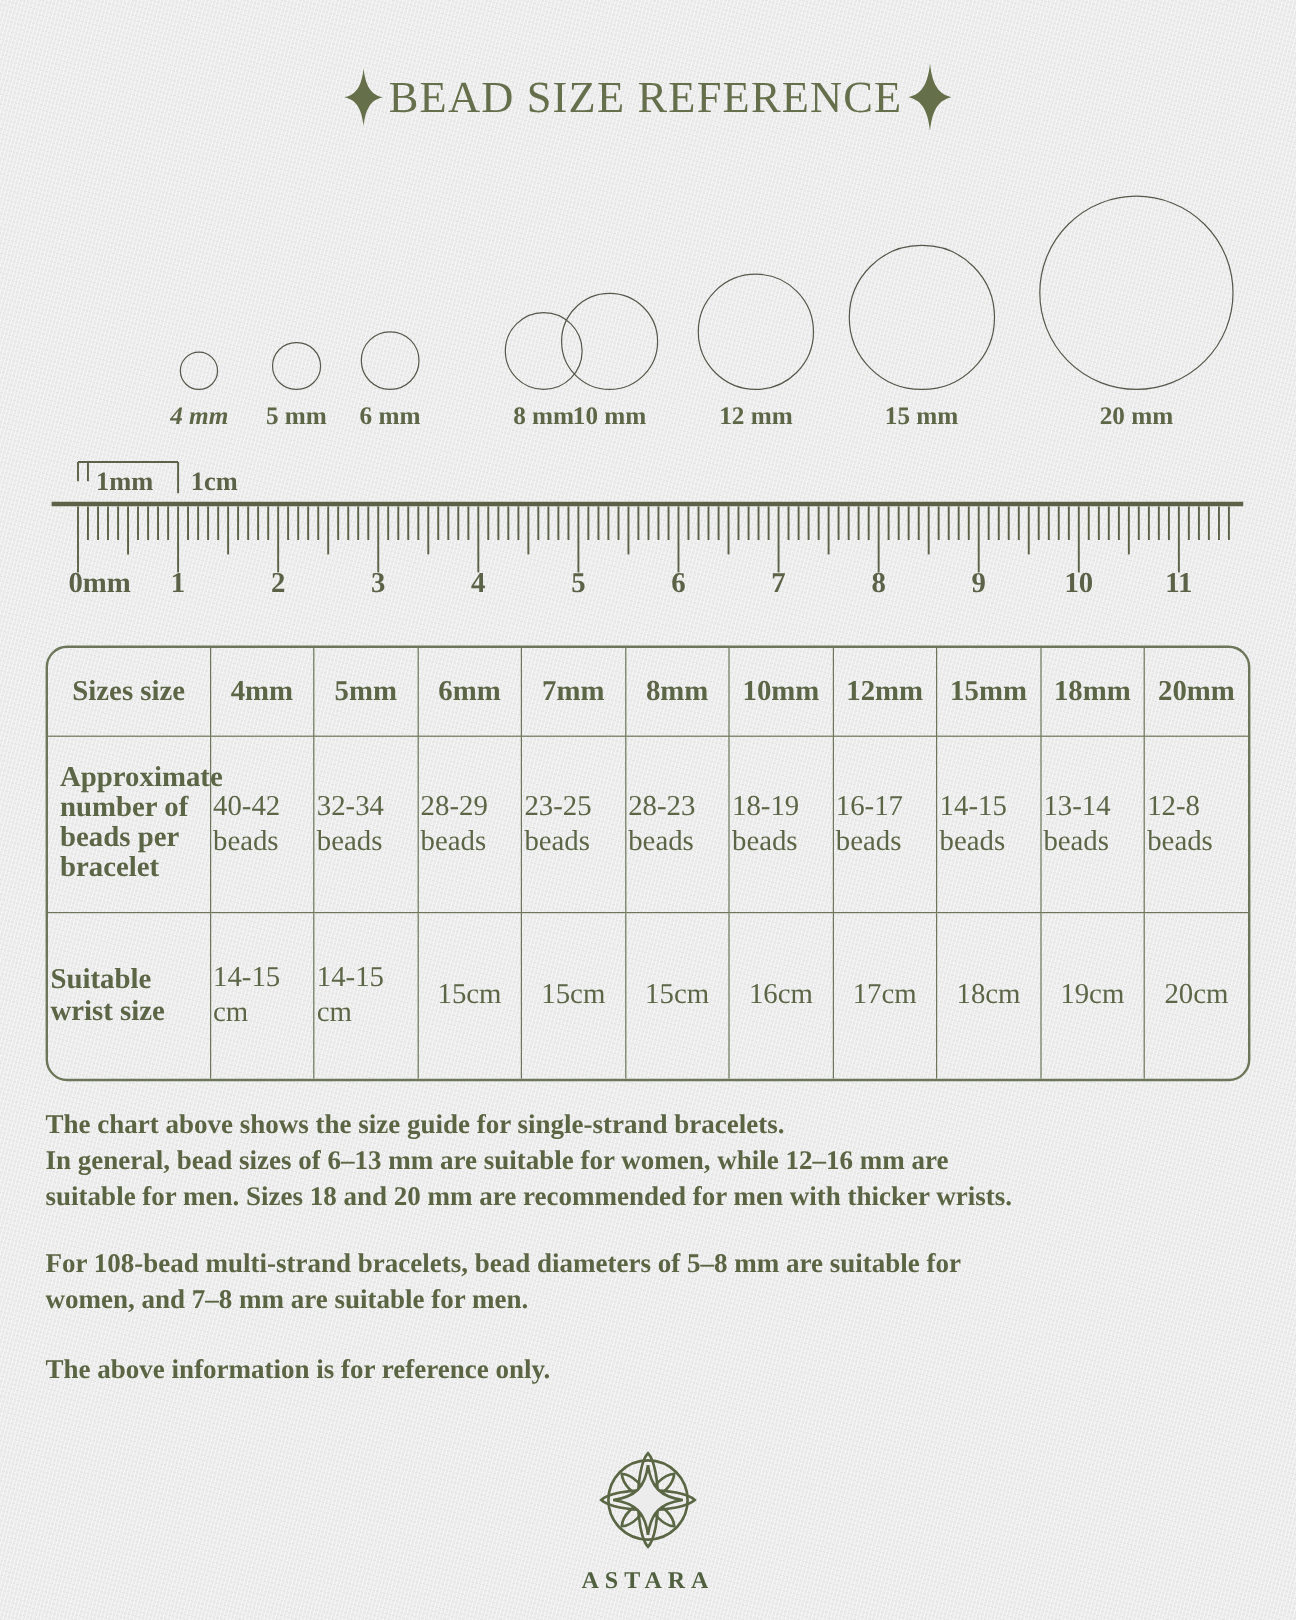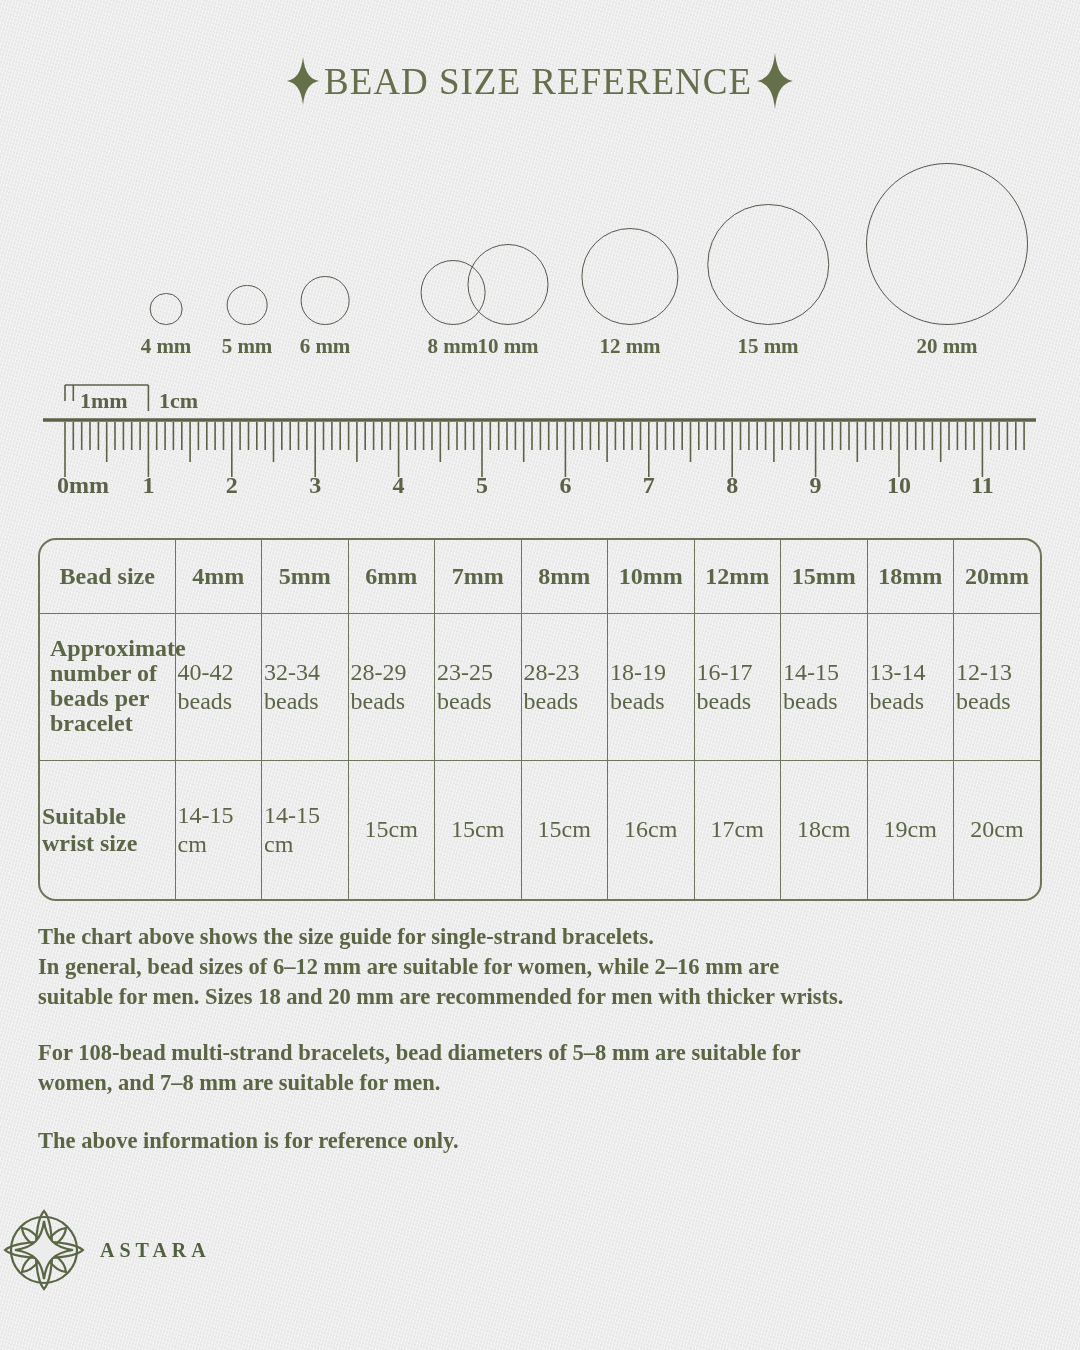--- a/index.html
+++ b/index.html
@@ -44,42 +44,42 @@
   .table-wrap td span{display:inline-block;text-align:left;line-height:29px;}
   .table-wrap th.rl0{text-align:left;padding-left:10px;padding-right:6px;}
   .table-wrap th.rl0 span{display:inline-block;text-align:left;line-height:25px;}
   .table-wrap th.rl1 span{display:inline-block;text-align:left;line-height:27px;}
   
   .note{position:absolute;left:38px;font-weight:bold;font-size:22.5px;line-height:30px;color:#5b6544;white-space:nowrap;}
   .note-1{top:922px;}
   .note-2{top:1038px;}
   .note-3{top:1126px;}
   
-  .brand{position:absolute;top:1206px;left:0;width:100%;display:flex;flex-direction:row;align-items:center;gap:12px;}
+  .brand{position:absolute;top:1206px;left:0;width:100%;display:flex;flex-direction:column;align-items:center;gap:12px;}
   .logo path,.logo circle{fill:none;stroke:#5a6644;stroke-width:2.2px;}
   .logo .star{fill:#ebeceb;}
   .brand-name{font-weight:bold;font-size:20px;letter-spacing:5px;color:#51603f;}
 </style>
 </head>
 <body>
 
 <div class="canvas">
 
   <div class="title-row">
     <svg class="sparkle" width="42" height="50" viewBox="-21 -25 42 50">
       <path d="M 0,-24 C 1.8,-8 7,-2 16,0 C 7,2 1.8,8 0,24 C -1.8,8 -7,2 -16,0 C -7,-2 -1.8,-8 0,-24 Z"></path>
     </svg>
     <h1 class="page-title">BEAD SIZE REFERENCE</h1>
     <svg class="sparkle" width="46" height="58" viewBox="-23 -29 46 58">
       <path d="M 0,-28 C 2,-9 8,-2.2 18,0 C 8,2.2 2,9 0,28 C -2,9 -8,2.2 -18,0 C -8,-2.2 -2,-9 0,-28 Z"></path>
     </svg>
   </div>
 
   <div class="beads">
-      <div class="bead" style="left: 166px;">
+      <div class="bead" style="left: 166px; font-style: italic;">
         <div class="bead-circle" style="width: 32.4px; height: 32.4px;"></div>
         <div class="bead-label">4 mm</div>
       </div>
       <div class="bead" style="left: 247px;">
         <div class="bead-circle" style="width: 40.5px; height: 40.5px;"></div>
         <div class="bead-label">5 mm</div>
       </div>
       <div class="bead" style="left: 325px;">
         <div class="bead-circle" style="width: 48.6px; height: 48.6px;"></div>
         <div class="bead-label">6 mm</div>
@@ -256,21 +256,21 @@
           <col>
           <col>
           <col>
           <col>
           <col>
           <col>
           <col>
         </colgroup>
         <tbody>
           <tr class="hrow" style="height:73px">
-            <th>Bead size</th>
+            <th>Sizes size</th>
             <th>4mm</th>
             <th>5mm</th>
             <th>6mm</th>
             <th>7mm</th>
             <th>8mm</th>
             <th>10mm</th>
             <th>12mm</th>
             <th>15mm</th>
             <th>18mm</th>
             <th>20mm</th>
@@ -279,42 +279,42 @@
             <th class="rowlabel rl0"><span>Approximate number of beads per bracelet</span></th>
             <td><span>40-42 beads</span></td>
             <td><span>32-34 beads</span></td>
             <td><span>28-29 beads</span></td>
             <td><span>23-25 beads</span></td>
             <td><span>28-23 beads</span></td>
             <td><span>18-19 beads</span></td>
             <td><span>16-17 beads</span></td>
             <td><span>14-15 beads</span></td>
             <td><span>13-14 beads</span></td>
-            <td><span>12-13 beads</span></td>
+            <td><span>12-8 beads</span></td>
           </tr>
           <tr style="height:139px">
             <th class="rowlabel rl1"><span>Suitable wrist size</span></th>
             <td><span>14-15 cm</span></td>
             <td><span>14-15 cm</span></td>
             <td><span>15cm</span></td>
             <td><span>15cm</span></td>
             <td><span>15cm</span></td>
             <td><span>16cm</span></td>
             <td><span>17cm</span></td>
             <td><span>18cm</span></td>
             <td><span>19cm</span></td>
             <td><span>20cm</span></td>
           </tr>
         </tbody>
       </table>
   </div>
 
   <div class="note note-1">
       <div>The chart above shows the size guide for single-strand bracelets.</div>
-      <div>In general, bead sizes of 6–12 mm are suitable for women, while 2–16 mm are</div>
+      <div>In general, bead sizes of 6–13 mm are suitable for women, while 12–16 mm are</div>
       <div>suitable for men. Sizes 18 and 20 mm are recommended for men with thicker wrists.</div>
     </div>
   <div class="note note-2">
       <div>For 108-bead multi-strand bracelets, bead diameters of 5–8 mm are suitable for</div>
       <div>women, and 7–8 mm are suitable for men.</div>
     </div>
   <div class="note note-3">
       <div>The above information is for reference only.</div>
     </div>
 

